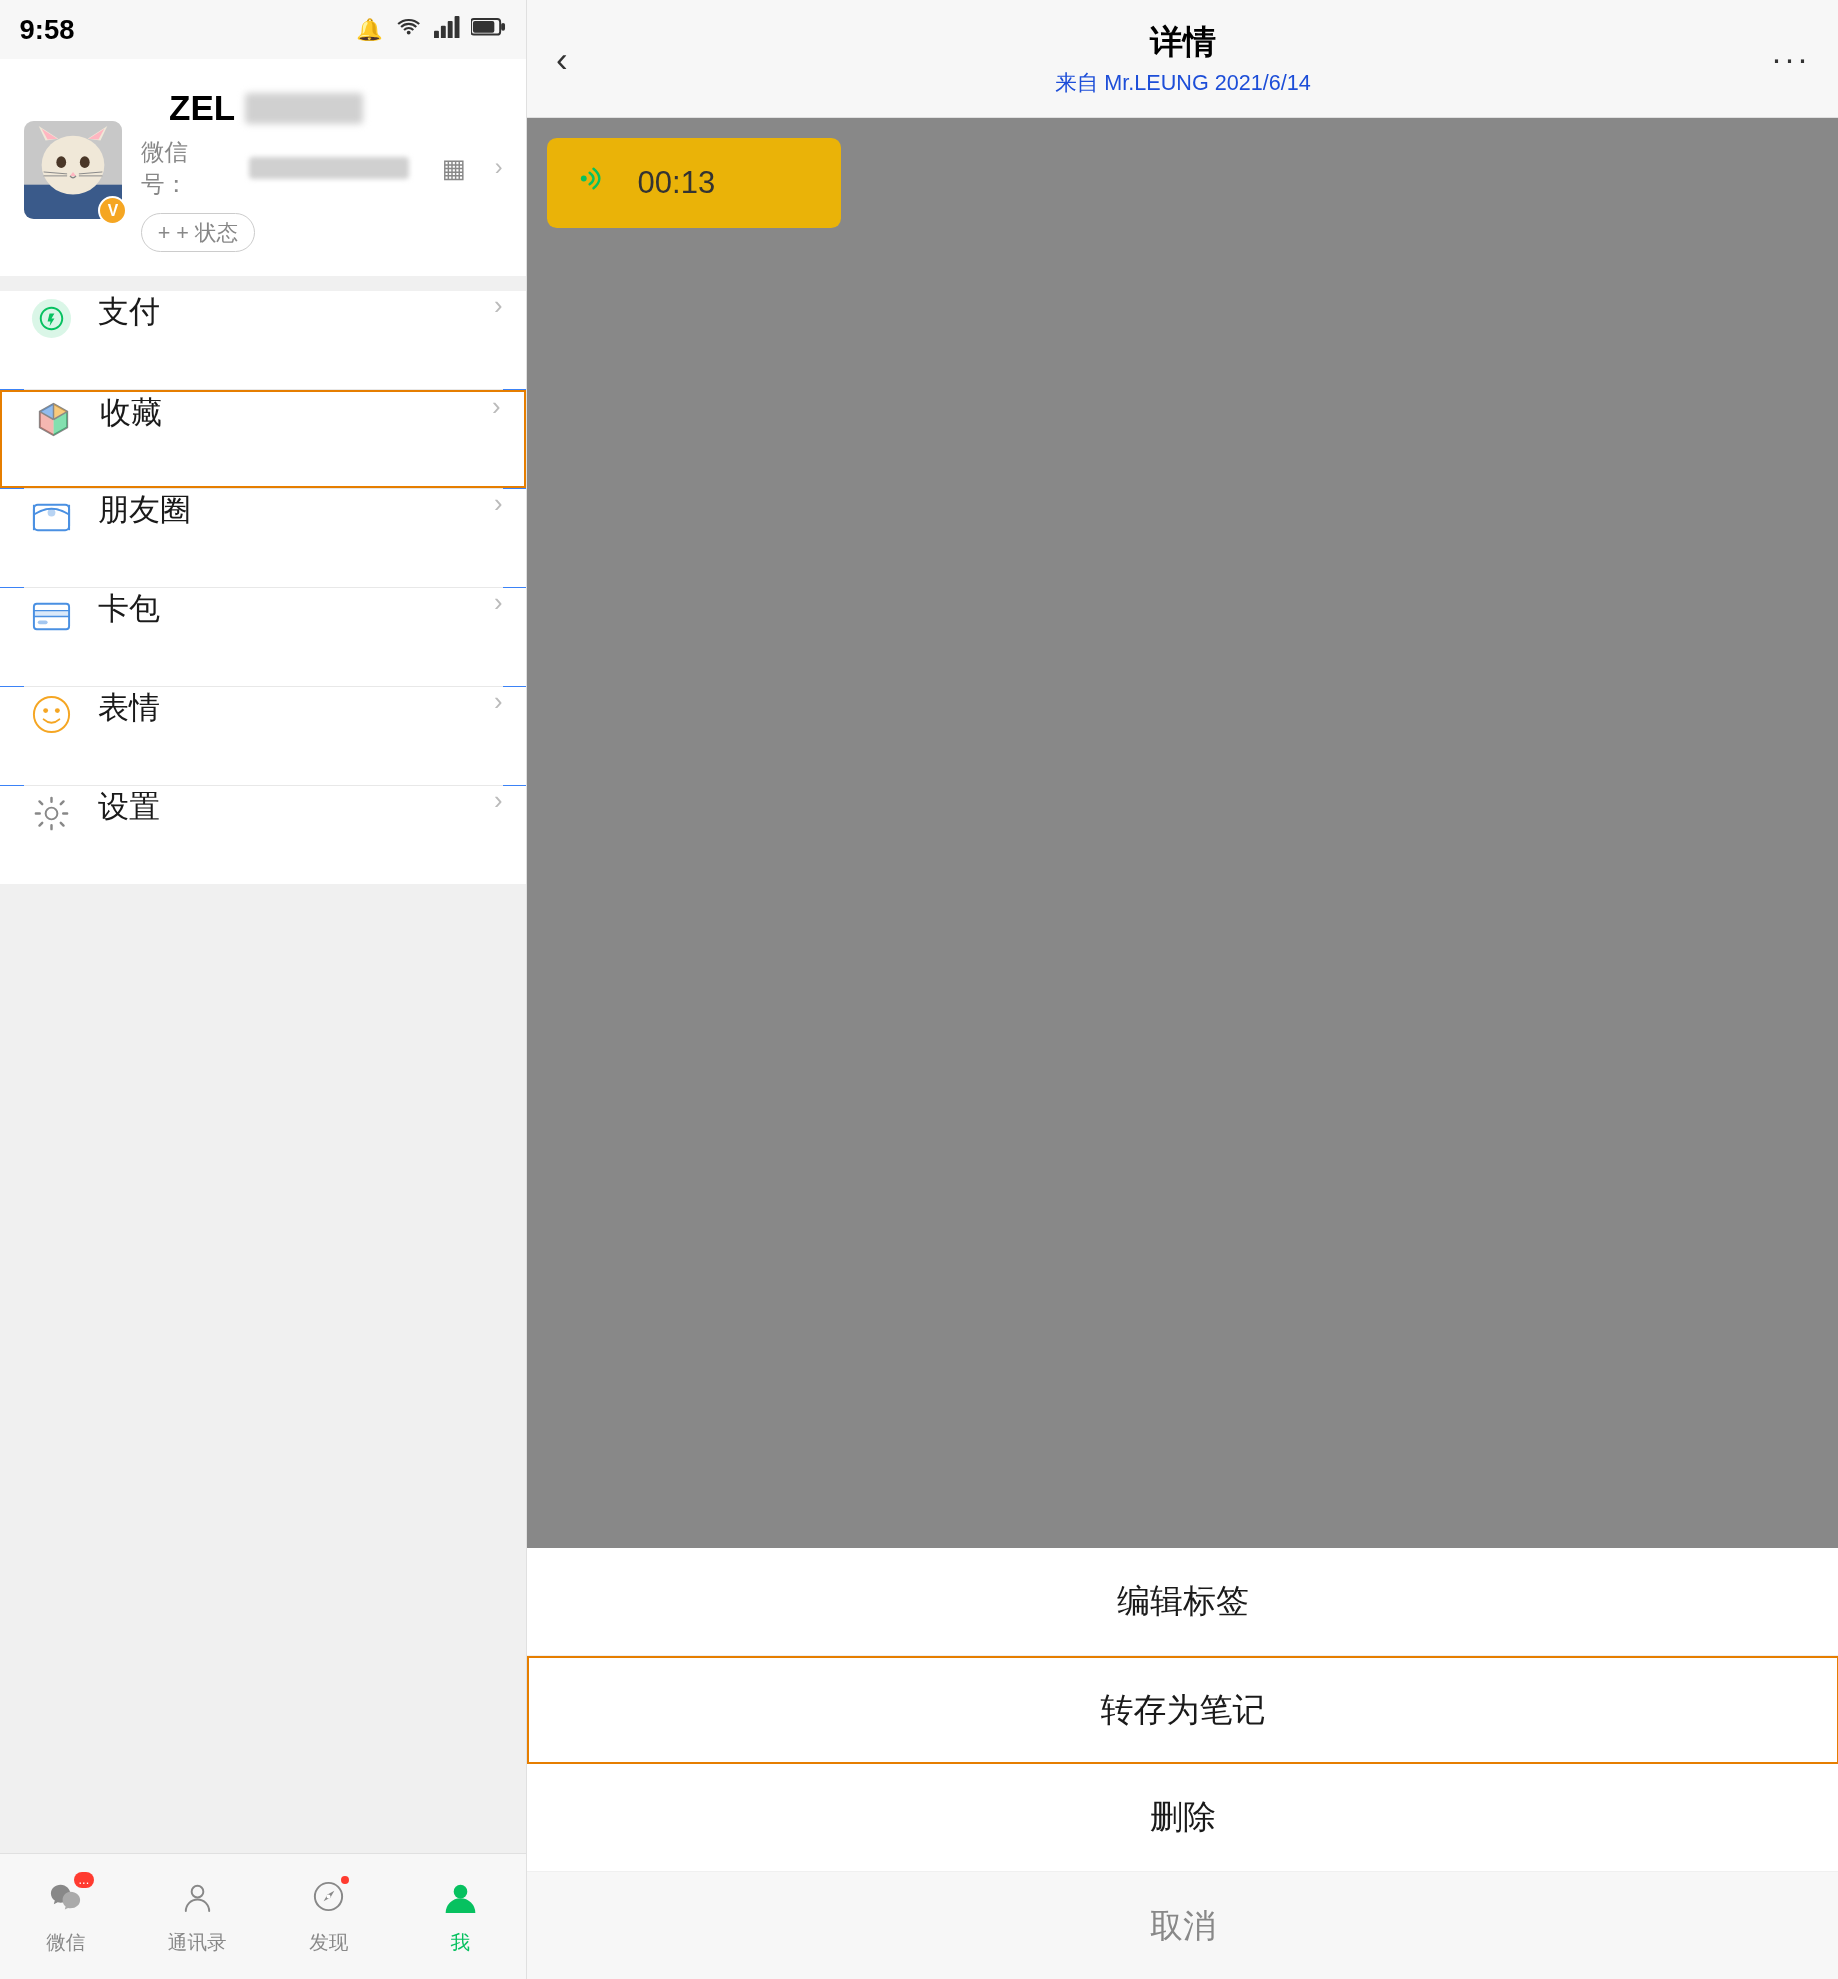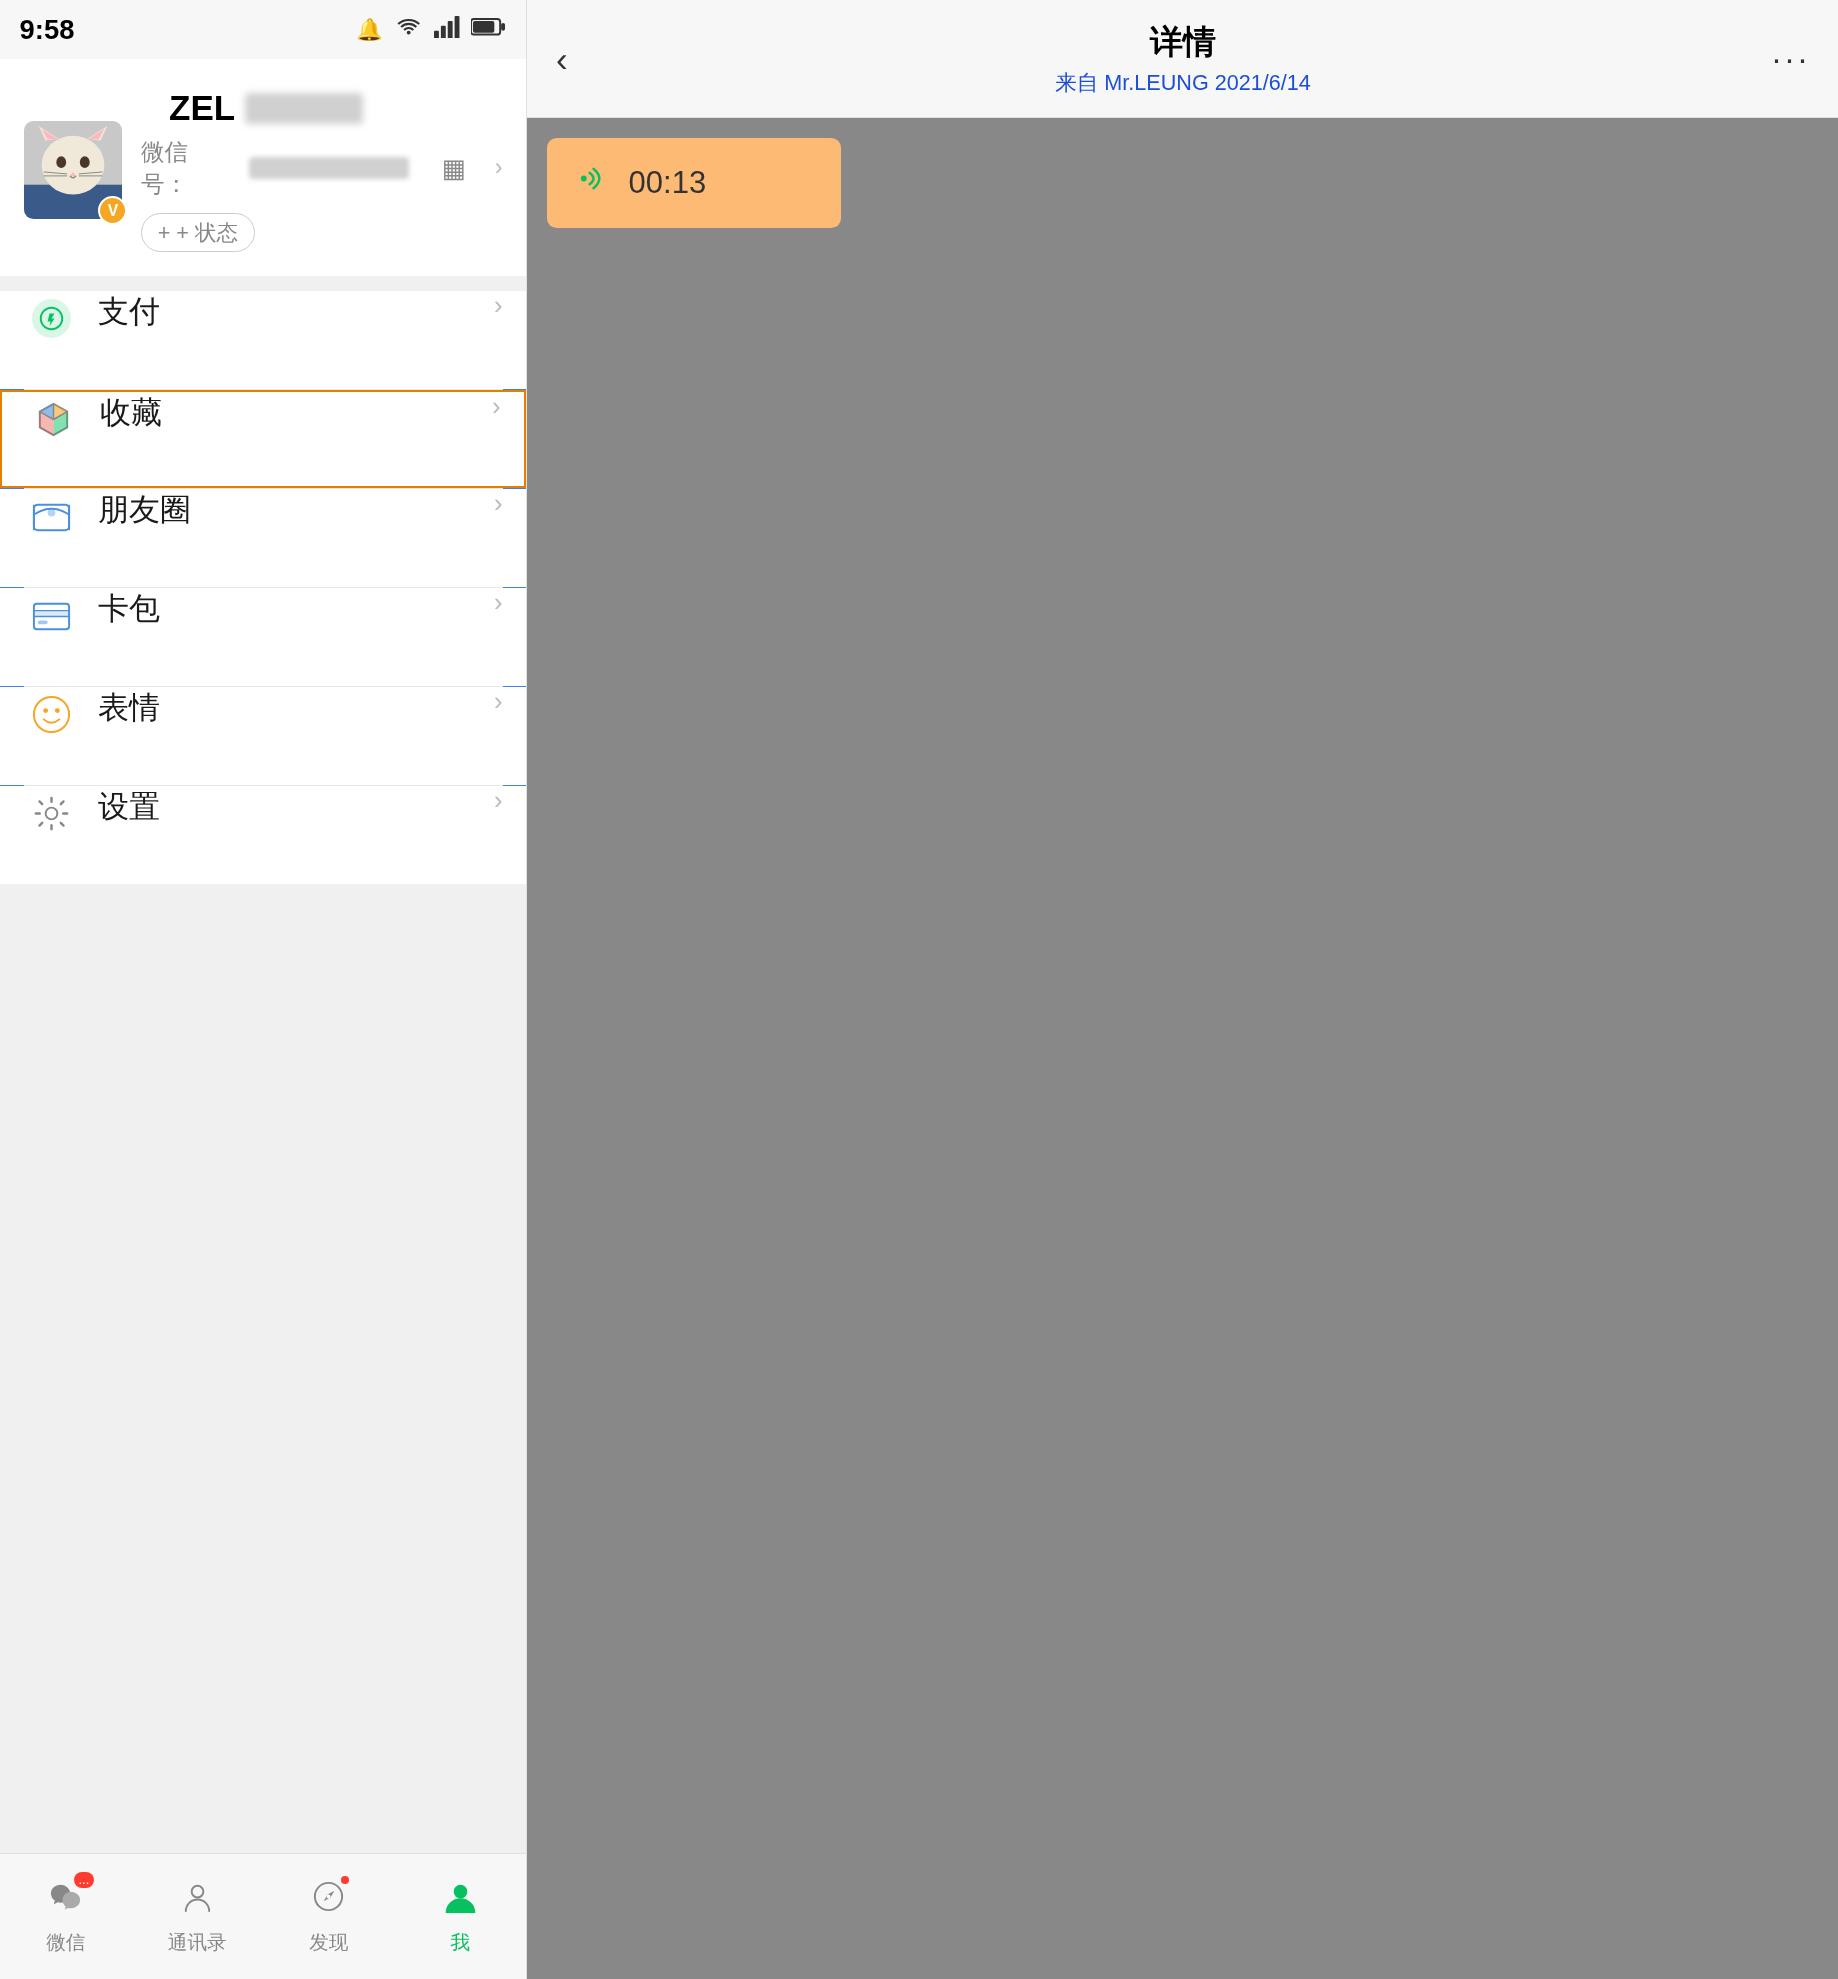--- a/index.html
+++ b/index.html
@@ -272,26 +272,26 @@
 
     
     .right-content {
       flex: 1;
       background: #888;
       display: flex;
       flex-direction: column;
       padding: 19.6px;
     }
     .audio-bubble {
-      background: #fdba74;
+      background: #eab308;
       border-radius: 9.8px;
       padding: 23.5px 29px;
       display: flex;
       align-items: center;
-      gap: 18px;
+      gap: 27px;
       max-width: 294px;
     }
     .audio-icon {
       color: #07c160;
       font-size: 35px;
     }
     .audio-duration {
       font-size: 31px;
       color: #333;
     }
@@ -559,14 +559,32 @@
         <svg width="35" height="35" viewBox="0 0 36 36" fill="none">
           <circle cx="8" cy="18" r="3" fill="#07c160"></circle>
           <path d="M14 12 Q22 18 14 24" stroke="#07c160" stroke-width="2.5" fill="none" stroke-linecap="round"></path>
           <path d="M18 8 Q30 18 18 28" stroke="#07c160" stroke-width="2.5" fill="none" stroke-linecap="round"></path>
         </svg>
       </span>
       <span class="audio-duration">00:13</span>
     </div>
   </div>
 
+  <div class="action-sheet">
+
+    <div class="action-item">
+      <span>编辑标签</span>
+    </div>
+
+    <div class="action-item highlighted">
+      <span>转存为笔记</span>
+    </div>
+
+    <div class="action-item">
+      <span>删除</span>
+    </div>
+
+    <div class="action-item cancel">
+      <span>取消</span>
+    </div>
+  </div>
 </div>
 
 
 </body></html>

